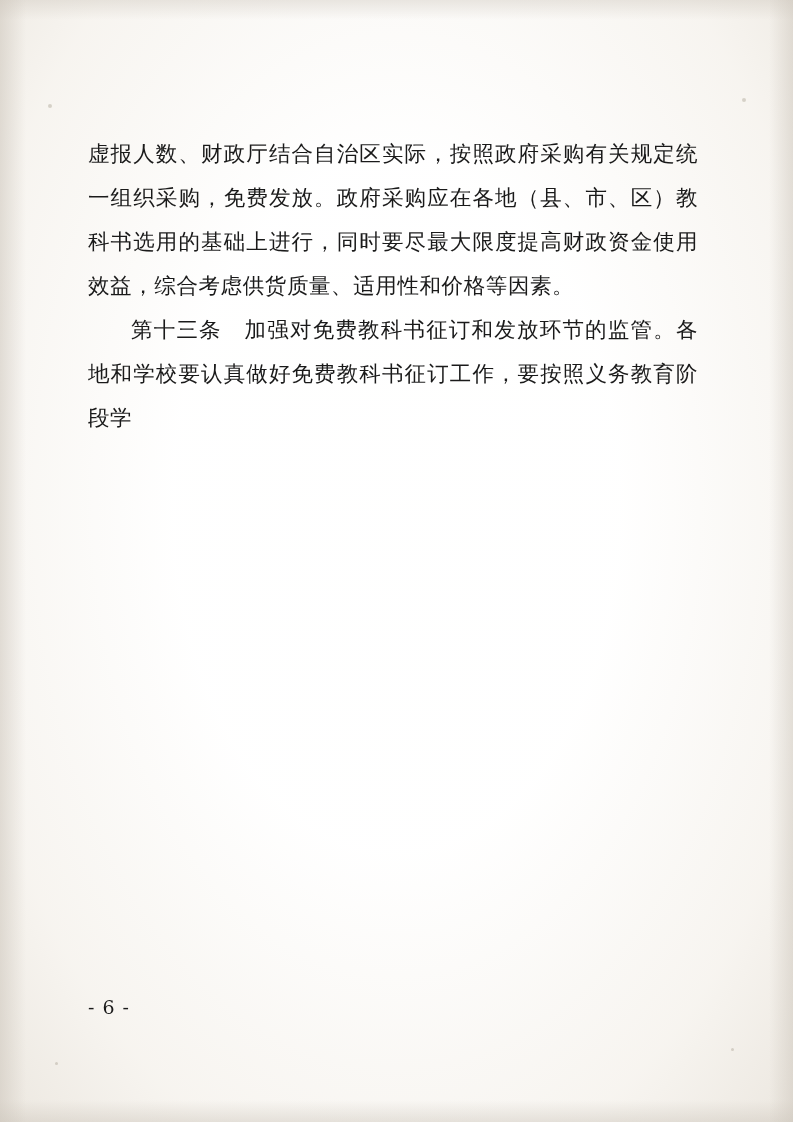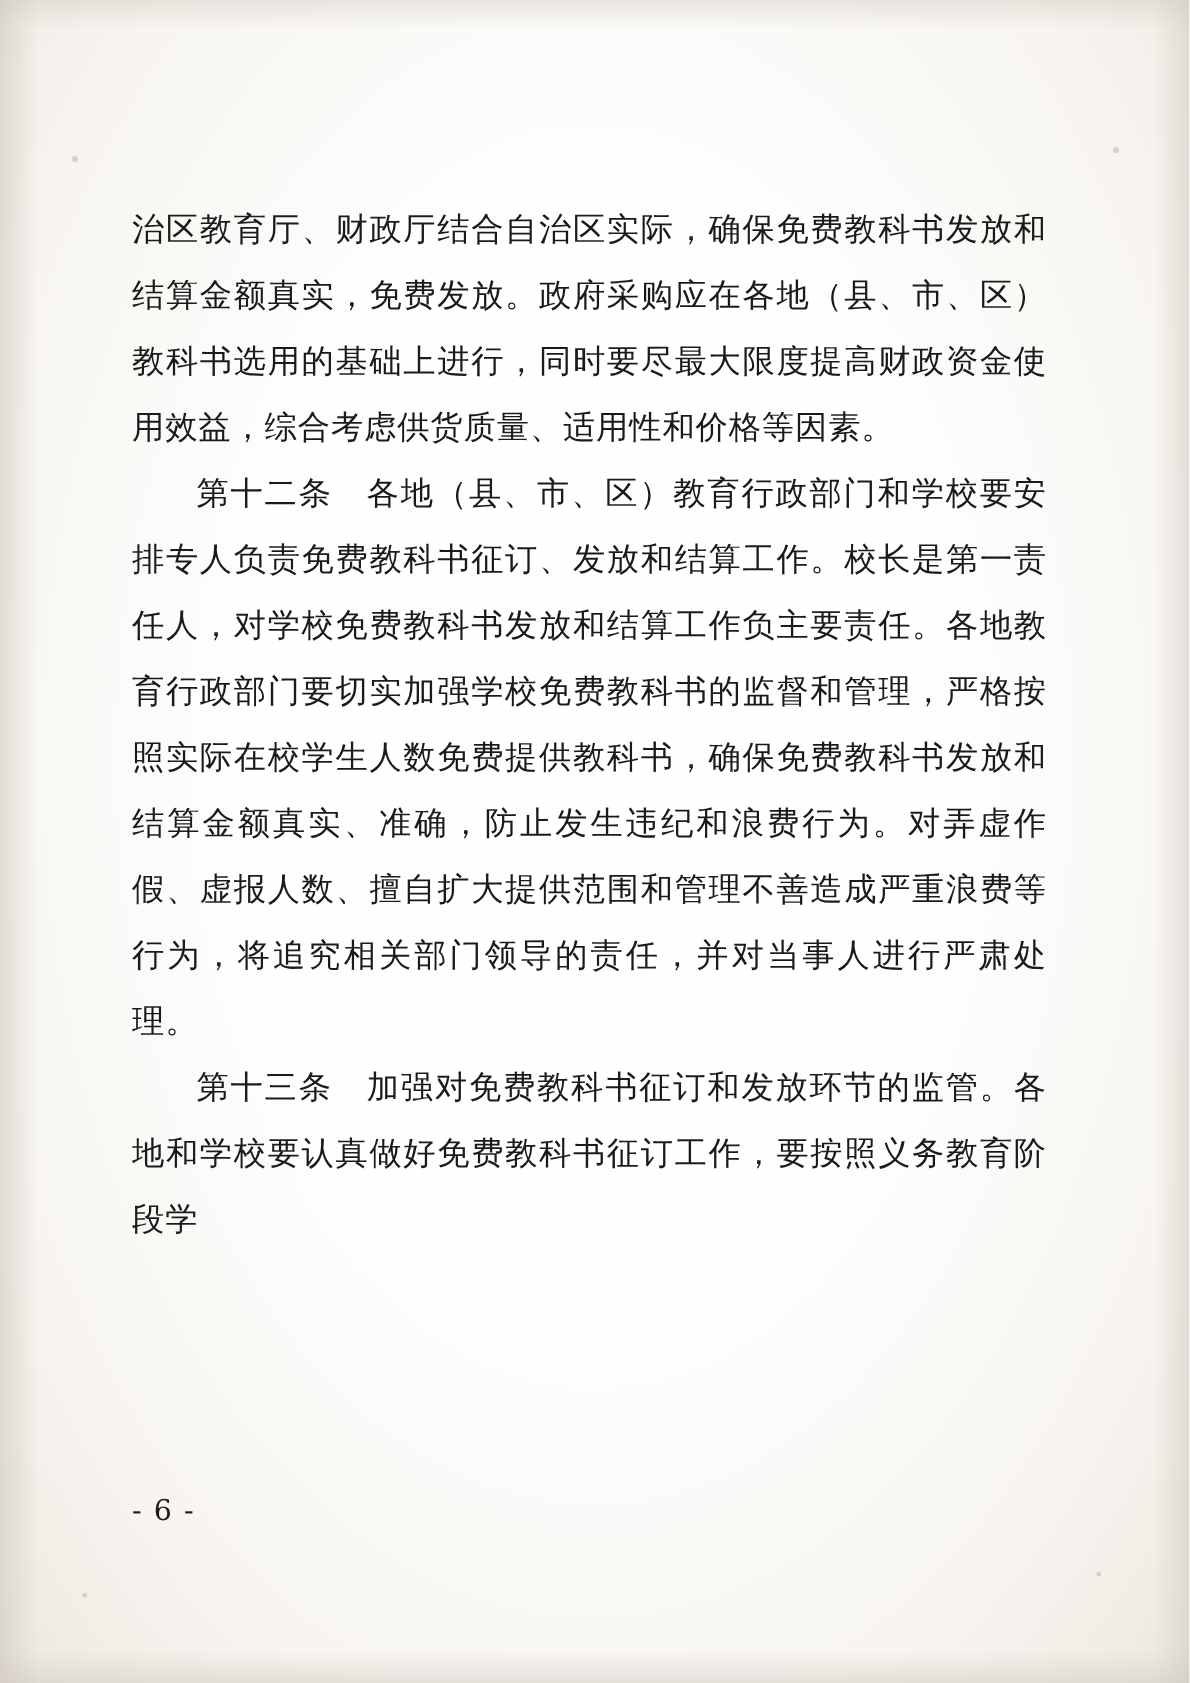--- a/index.html
+++ b/index.html
@@ -82,19 +82,18 @@
 <div class="page">
   <div class="paper-texture"></div>
   <div class="edge-shade"></div>
 
   <div class="speck" style="left:48px; top:104px; width:4px; height:4px;"></div>
   <div class="speck" style="left:742px; top:98px; width:4px; height:4px;"></div>
   <div class="speck" style="left:55px; top:1062px; width:3px; height:3px;"></div>
   <div class="speck" style="left:731px; top:1048px; width:3px; height:3px;"></div>
 
   <div class="content">
-    <p class="para">治区教育厅、财政厅结合自治区实际，确保免费教科书发放和结算金额真实，免费发放。政府采购应在各地（县、市、区）教科书选用的基础上进行，同时要尽最大限度提高财政资金使用效益，综合考虑供货质量、适用性和价格等因素。</p>
-    <p class="para indent">第十二条　各地（县、市、区）教育行政部门和学校要安排专人负责免费教科书征订、发放和结算工作。校长是第一责任人，对学校免费教科书发放和结算工作负主要责任。各地教育行政部门要切实加强学校免费教科书的监督和管理，严格按照实际在校学生人数免费提供教科书，确保免费教科书发放和结算金额真实、准确，防止发生违纪和浪费行为。对弄虚作假、虚报人数、擅自扩大提供范围和管理不善造成严重浪费等行为，将追究相关部门领导的责任，并对当事人进行严肃处理。</p>
+    <p class="para">虚报人数、财政厅结合自治区实际，按照政府采购有关规定统一组织采购，免费发放。政府采购应在各地（县、市、区）教科书选用的基础上进行，同时要尽最大限度提高财政资金使用效益，综合考虑供货质量、适用性和价格等因素。</p>
     <p class="para indent">第十三条　加强对免费教科书征订和发放环节的监管。各地和学校要认真做好免费教科书征订工作，要按照义务教育阶段学</p>
   </div>
 
   <div class="footer">- 6 -</div>
 </div>
 
 </body></html>

